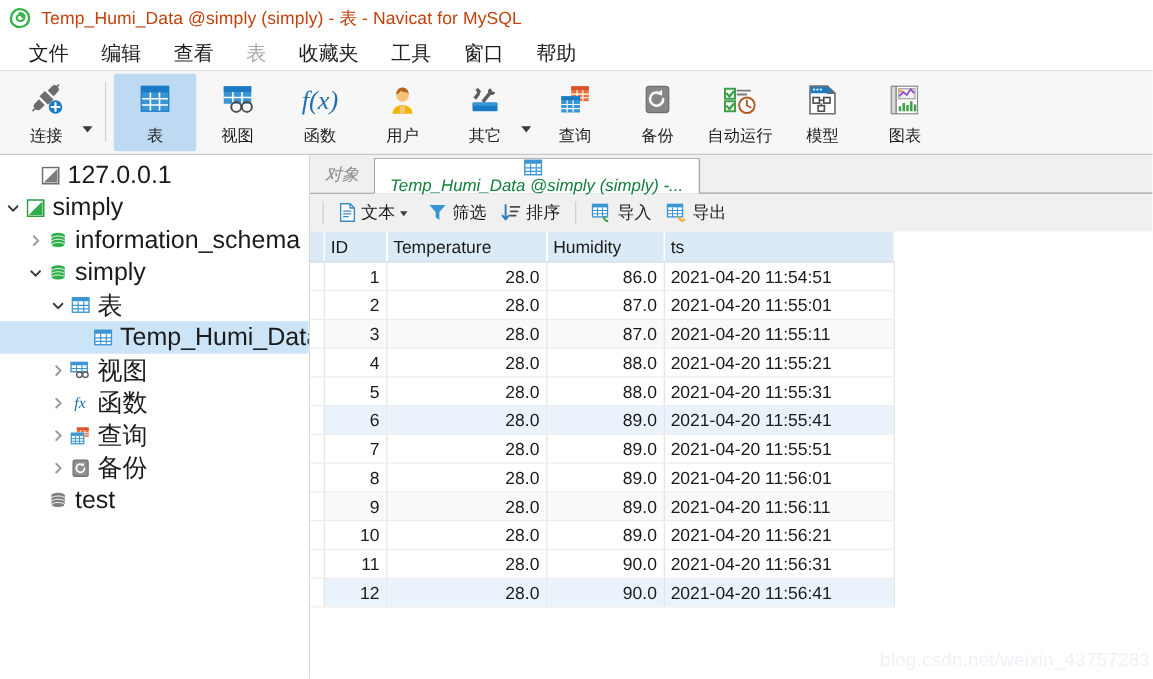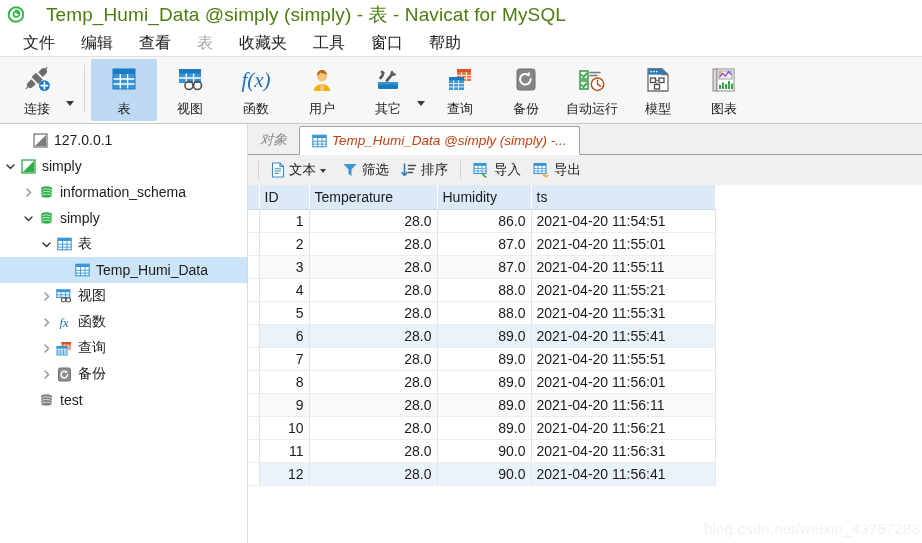--- a/index.html
+++ b/index.html
@@ -10,21 +10,21 @@
     -webkit-font-smoothing:antialiased;
   }
   .app{position:relative;width:922px;height:543px;background:#fff;}
 
   
   .titlebar{
     height:30px;display:flex;align-items:center;
     padding-left:6px;background:#ffffff;
   }
   .nav-logo{width:20px;height:20px;position:relative;flex:0 0 auto;margin-right:7px;}
-  .title-text{font-size:19px;color:#4d7c0f;letter-spacing:.1px;white-space:nowrap;margin-left:13px;}
+  .title-text{font-size:14px;color:#c2410c;letter-spacing:.1px;white-space:nowrap;}
 
   
   .menubar{
     height:26px;display:flex;align-items:center;background:#ffffff;
     padding-left:10px;
   }
   .menu-item{
     font-size:16px;color:#1d1d1d;padding:2px 13px;white-space:nowrap;
   }
   .menu-item.disabled{color:#aaaaaa;}
@@ -56,33 +56,33 @@
   .vsplit{width:1px;background:#d8d8d8;}
   .content{flex:1;position:relative;background:#ffffff;overflow:hidden;}
 
   
   .tree{padding-top:3px;}
   .tnode{height:26px;display:flex;align-items:center;white-space:nowrap;font-size:14px;color:#1b1b1b;}
   .tnode.sel{background:#cce4f7;}
   .twist{width:16px;display:flex;align-items:center;justify-content:center;flex:0 0 16px;}
   .twist svg{display:block;}
   .tico{width:20px;flex:0 0 20px;display:flex;align-items:center;justify-content:center;margin-right:4px;}
-  .tlabel{font-size:14px;}
+  .tlabel{font-size:20px;}
 
   
   .tabbar{height:30px;background:#f0f0f0;display:flex;align-items:flex-end;
           border-bottom:1px solid #9f9f9f;position:relative;font-style:italic;}
   .tab{
     height:29px;display:flex;align-items:center;padding:0 12px;box-sizing:border-box;
     font-size:13.5px;color:#8a8a8a;background:#f0f0f0;
   }
   .tab.active{
-    background:#ffffff;color:#c2410c;
+    background:#ffffff;color:#15803d;
     border-left:1px solid #9f9f9f;border-right:1px solid #9f9f9f;border-top:1px solid #9f9f9f;
-    border-bottom:1px solid #ffffff;margin-bottom:-1px;border-radius:2px 2px 0 0;
+    border-bottom:1px solid #ffffff;margin-bottom:-1px;border-radius:2px 2px 0 0;flex-direction:column;
   }
   .tab .tabico{margin-right:5px;display:flex;align-items:center;}
 
   
   .gridbar{height:30px;background:#f0f0f0;display:flex;align-items:center;
            padding-left:4px;border-bottom:1px solid #d9d9d9;}
   .gb-btn{display:flex;align-items:center;height:24px;padding:0 6px;font-size:13.5px;color:#1b1b1b;white-space:nowrap;}
   .gb-btn .gi{margin-right:4px;display:flex;align-items:center;}
   .gb-caret{width:0;height:0;border-left:3.5px solid transparent;border-right:3.5px solid transparent;
             border-top:4.5px solid #3b3b3b;margin:2px 4px 0 4px;}

